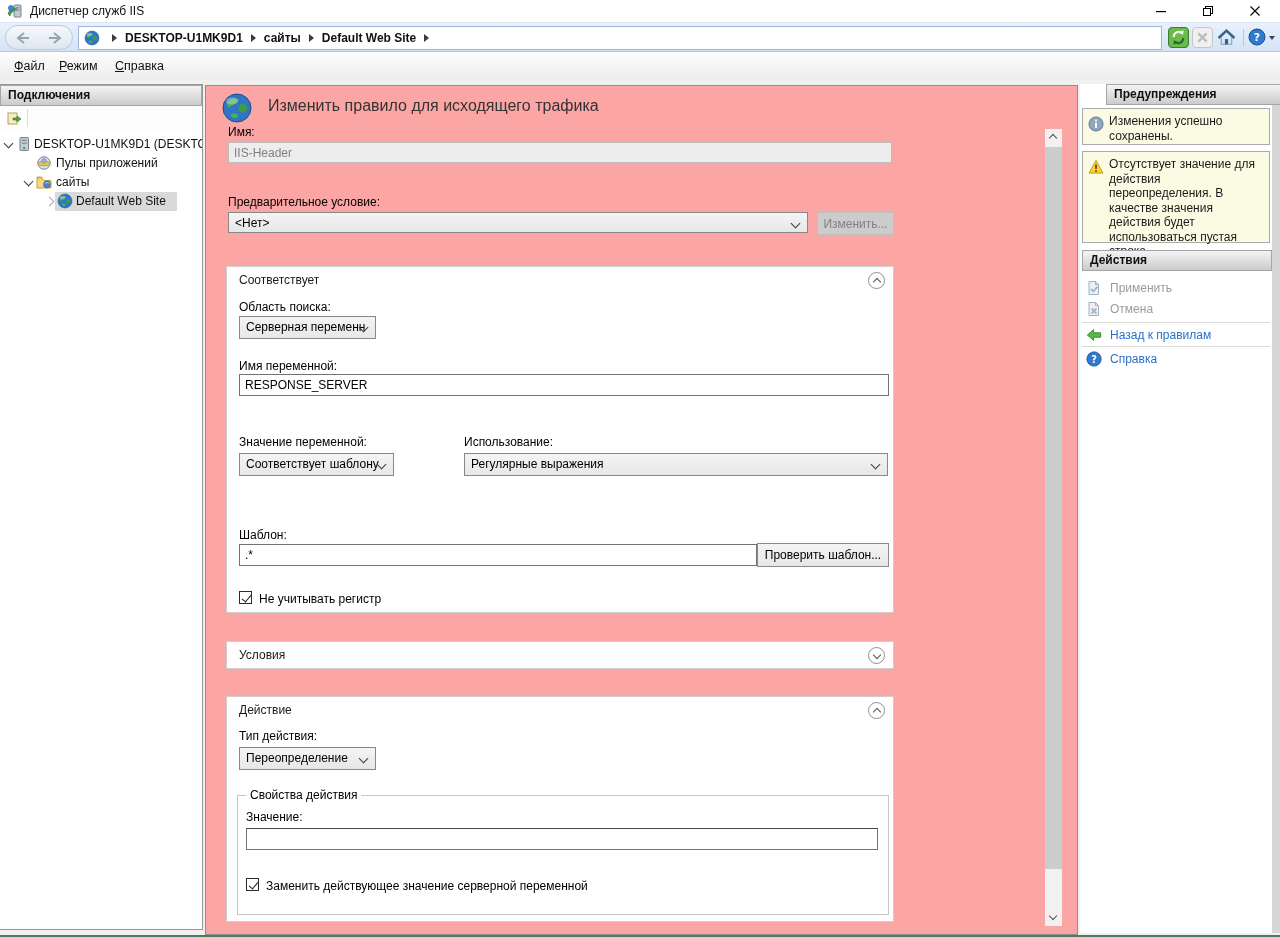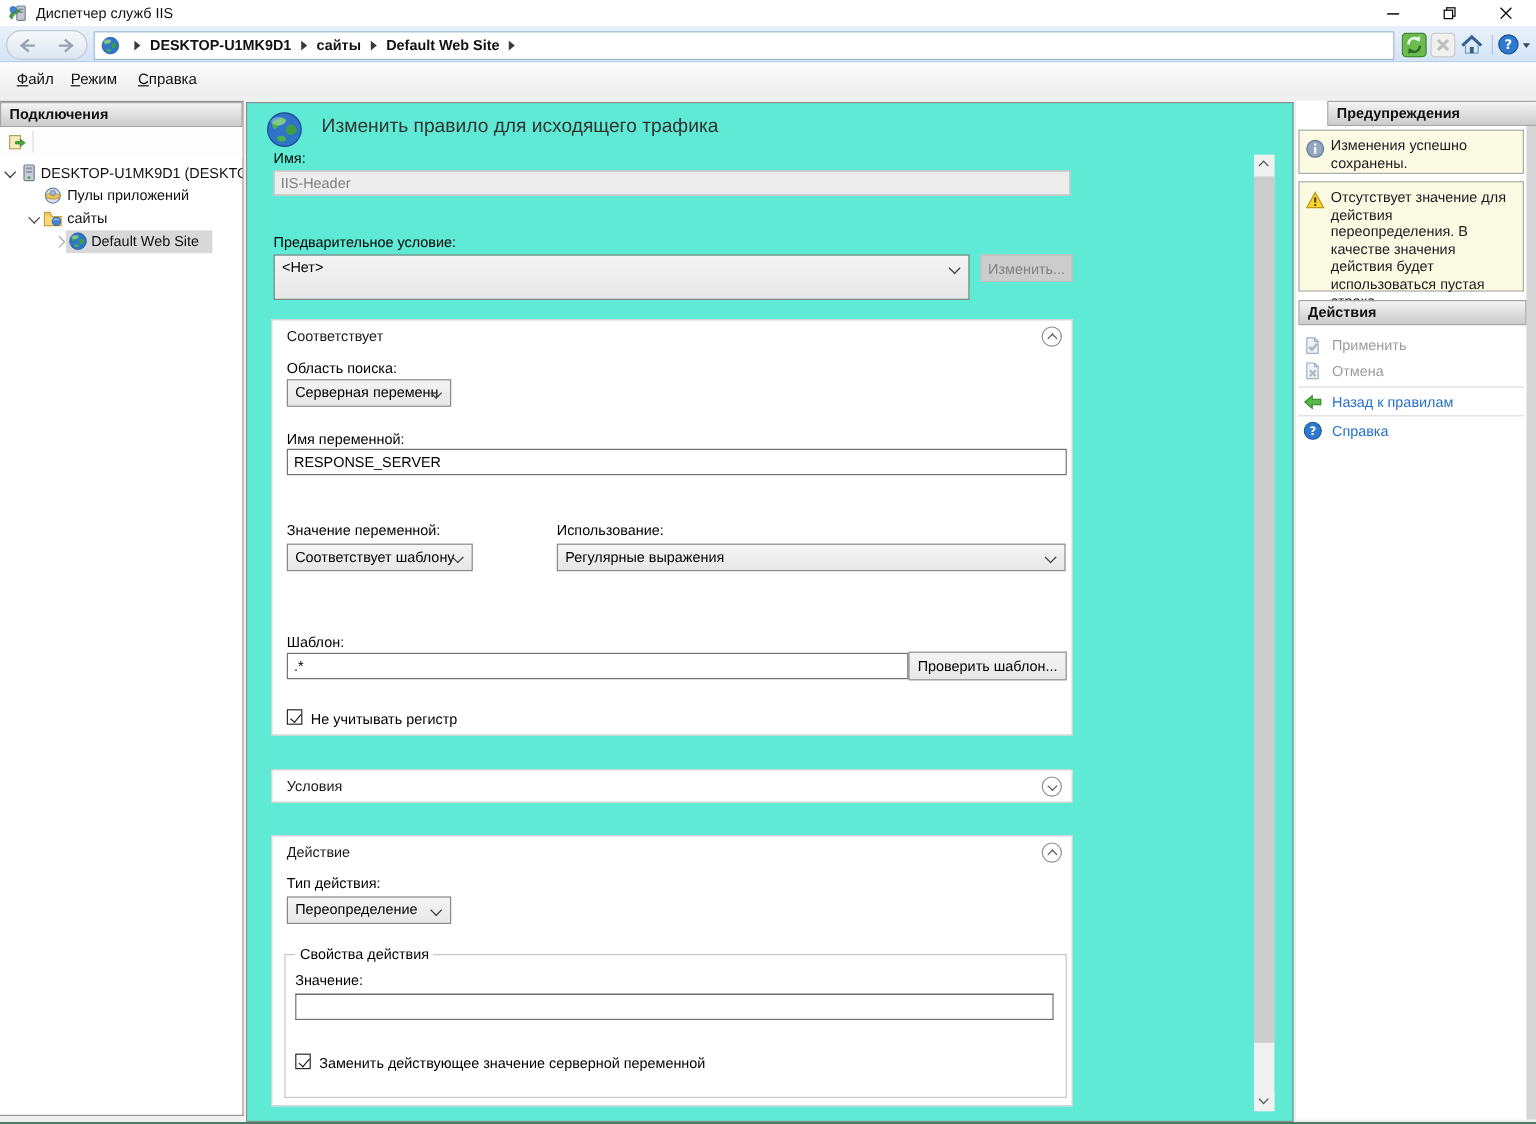--- a/index.html
+++ b/index.html
@@ -52,21 +52,21 @@
   .tree { position:absolute; left:0; top:48px; width:100%; bottom:0; overflow:hidden; }
   .tree-row { position:absolute; height:19px; line-height:19px; white-space:nowrap; width:100%; }
   .expander { position:absolute; top:6px; width:7px; height:7px; }
   .expander.exp { border-right:1.6px solid #3c3c3c; border-bottom:1.6px solid #3c3c3c; transform:rotate(45deg); top:5px; }
   .expander.col { border-top:1.6px solid #a9a9a9; border-right:1.6px solid #a9a9a9; transform:rotate(45deg); }
   .t-ico { position:absolute; top:1px; width:16px; height:16px; }
   .t-label { position:absolute; top:0; font-size:12px; color:#111; }
   .sel-box { position:absolute; top:0; height:19px; background:#d9d9d9; }
 
   
-  .content { position:absolute; left:205px; top:5px; width:873px; height:850px; background:#5eead4; border:1px solid #8f8f8f; }
+  .content { position:absolute; left:205px; top:5px; width:873px; height:850px; background:#fca5a5; border:1px solid #8f8f8f; }
   .pg-globe { position:absolute; left:15px; top:6px; width:32px; height:32px; }
   .pg-title { position:absolute; left:62px; top:11px; font-size:16px; color:#333; }
   .lbl { position:absolute; font-size:12px; color:#000; white-space:nowrap; }
   .txt { position:absolute; border:1px solid #737373; background:#fff; font-size:12px; padding:2px 5px;
     font-family:inherit; color:#000; }
   .txt:disabled, .txt.disabled { background:#ededed; color:#7f7f7f; border-color:#bdbdbd; }
   .combo { position:absolute; border:1px solid #888; background:linear-gradient(#f4f4f4,#e7e7e7);
     line-height:21px; padding:0 20px 0 6px; overflow:hidden; white-space:nowrap; font-size:12px; cursor:default; }
   .combo::after { content:""; position:absolute; right:8px; top:7px; width:6px; height:6px;
     border-left:1.5px solid #3f3f3f; border-bottom:1.5px solid #3f3f3f; transform:rotate(-45deg); }
@@ -259,21 +259,21 @@
       <path d="M20 12 C24 11,27 14,26 18 C23 22,18 21,17 17 C18 14,19 13,20 12Z" fill="#3f9c46"></path>
       <path d="M10 22 C14 20,18 22,17 25 C14 27,11 26,10 24Z" fill="#49b04f"></path>
       <ellipse cx="11" cy="9" rx="6" ry="3.5" fill="rgba(255,255,255,0.3)"></ellipse>
     </svg>
     <h1 class="pg-title" style="font-weight:normal;">Изменить правило для исходящего трафика</h1>
 
     <span class="lbl" style="left:22px; top:39px;">Имя:</span>
     <input class="txt disabled" style="left: 22px; top: 56px; width: 664px; height: 21px;" disabled="" value="IIS-Header">
 
     <span class="lbl" style="left:22px; top:109px;">Предварительное условие:</span>
-    <div class="combo" style="left:22px; top:126px; width:580px; height:38px;">
+    <div class="combo" style="left:22px; top:126px; width:580px; height:21px;">
       <span>&lt;Нет&gt;</span>
     </div>
     <button class="btn disabled" style="left:611px; top:126px; width:77px; height:23px;">Изменить...</button>
 
     <div class="section" style="left:20px; top:555px; width:668px; height:28px;">
       <span class="sec-title">Условия</span>
       <span class="toggle down"></span>
     </div>
 
     <div class="section" style="left:20px; top:180px; width:668px; height:347px;">

